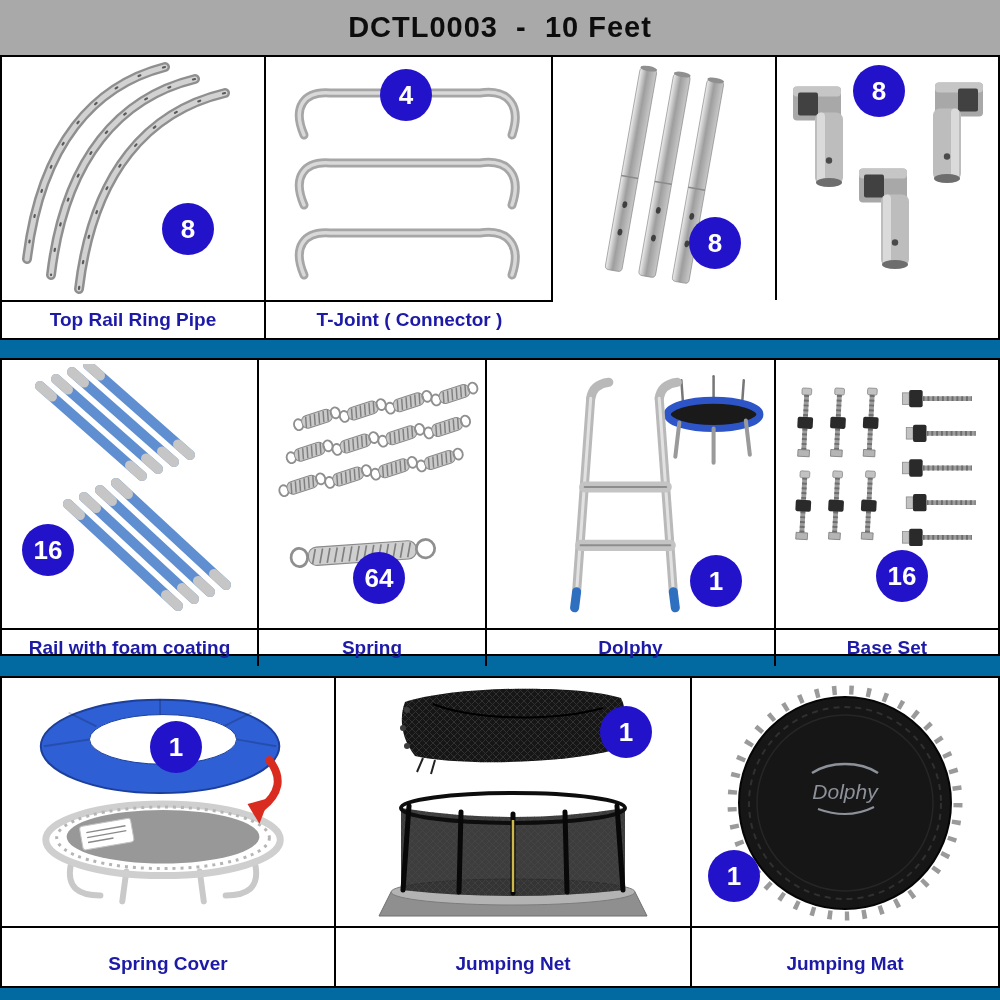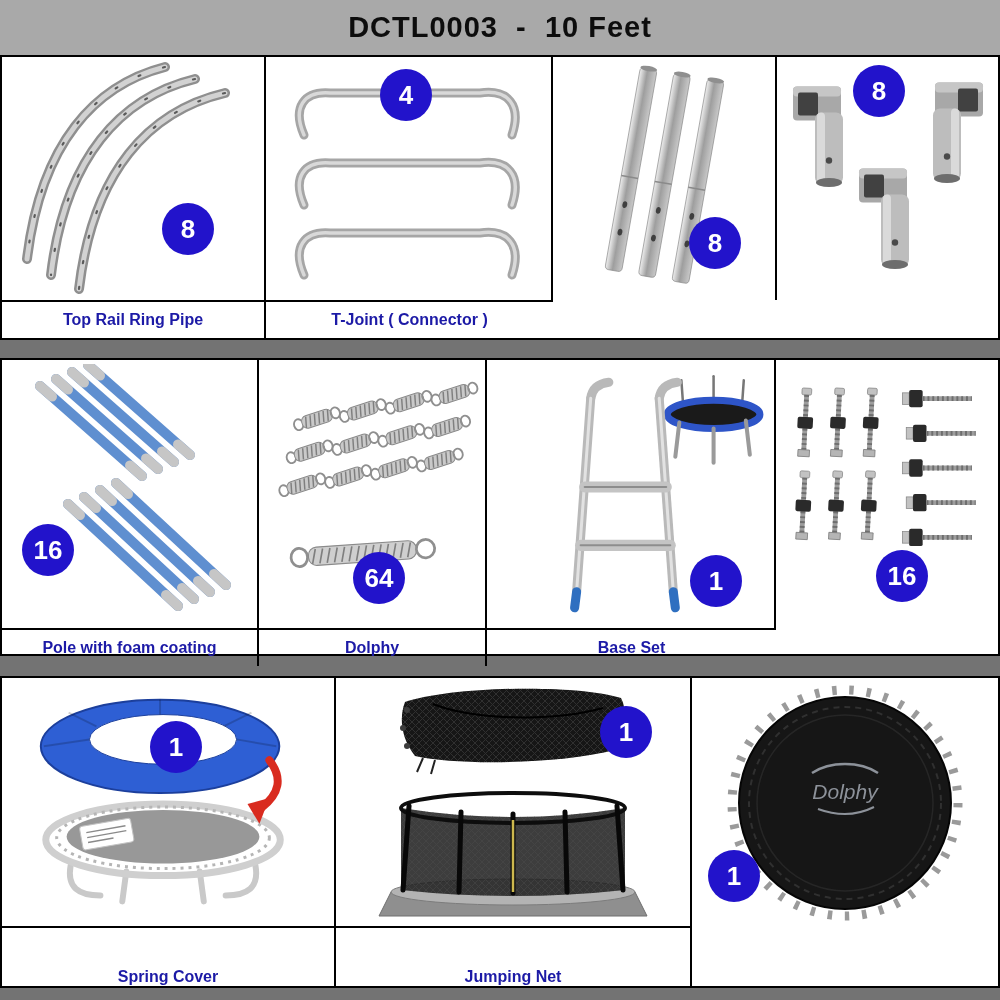--- a/index.html
+++ b/index.html
@@ -1,31 +1,31 @@
 <!DOCTYPE html>
 <html><head>
 <meta charset="utf-8">
 <style>
   *{margin:0;padding:0;box-sizing:border-box}
   html,body{width:1000px;height:1000px;background:#fff}
   body{font-family:"Liberation Sans",sans-serif}
-  .page{width:1000px;height:1000px;display:flex;flex-direction:column;background:#737373;overflow:hidden}
+  .page{width:1000px;height:1000px;display:flex;flex-direction:column;background:#0369a1;overflow:hidden}
   .header{height:55px;background:var(--header-bg,#a9a9a9);display:flex;align-items:center;justify-content:center}
   .header h1{font-size:29px;font-weight:bold;color:#0d0d0d;letter-spacing:1px;white-space:pre}
   .gap1{height:18px}
   .gap2{height:20px}
   .ptable{border:2px solid var(--border,#000);display:grid;background:#fff}
   .t1{height:285px;grid-template-columns:264px 287px 224px 221px;grid-template-rows:243px 38px}
   .t2{height:298px;grid-template-columns:257px 228px 289px 222px;grid-template-rows:268px 38px}
   .t3{height:312px;grid-template-columns:334px 356px 306px;grid-template-rows:248px 60px}
   .cell{position:relative;border-right:2px solid var(--border,#000);display:flex;align-items:center;justify-content:center;overflow:hidden}
   .cell.last{border-right:none}
-  .plabel{border-top:2px solid var(--border,#000);border-right:2px solid var(--border,#000);display:flex;align-items:center;justify-content:center;font-weight:bold;font-size:16px;color:var(--label-color,#1c1aa6)}
+  .plabel{border-top:2px solid var(--border,#000);border-right:2px solid var(--border,#000);display:flex;align-items:center;justify-content:center;font-weight:bold;font-size:19px;color:var(--label-color,#1c1aa6)}
   .plabel.last{border-right:none}
-  .t3 .plabel{align-items:flex-end;padding-top:13px}
+  .t3 .plabel{align-items:center;padding-top:13px}
   .badge{position:absolute;width:52px;height:52px;border-radius:50%;background:var(--badge-bg,#2213cb);color:var(--badge-text,#fff);display:flex;align-items:center;justify-content:center;font-size:26px;font-weight:bold;z-index:3}
   svg text{font-family:"Liberation Sans",sans-serif}
 </style>
 </head>
 <body style="--header-bg: #a9a9a9; --border: #000000; --badge-bg: #2213cb; --badge-text: #ffffff; --label-color: #1c1aa6; --pole-blue: #5f8fd0; --cover-blue: #2e5fd4; --arrow-red: #d92b1f;">
 
 <div class="page">
 
   <header class="header">
     <h1>DCTL0003  -  10 Feet</h1>
@@ -275,21 +275,24 @@
         <use href="#hscrew" transform="translate(126 92)"></use>
         <use href="#hscrew" transform="translate(130 128)"></use>
         <use href="#hscrew" transform="translate(126 164)"></use>
       </svg>
       <div class="badge" style="left:100px;top:190px">
           <span>16</span>
         </div>
     </div>
 
     <div class="plabel">
-        <span>Pole with foam coating</span>
+        <span>Rail with foam coating</span>
+      </div>
+    <div class="plabel">
+        <span>Spring</span>
       </div>
     <div class="plabel">
         <span>Dolphy</span>
       </div>
     <div class="plabel last">
         <span>Base Set</span>
       </div>
   </div>
 
   <div class="gap2"></div>
@@ -376,15 +379,18 @@
           <span>1</span>
         </div>
     </div>
 
     <div class="plabel">
         <span>Spring Cover</span>
       </div>
     <div class="plabel">
         <span>Jumping Net</span>
       </div>
+    <div class="plabel last">
+        <span>Jumping Mat</span>
+      </div>
   </div>
 
 </div>
 
 </body></html>

